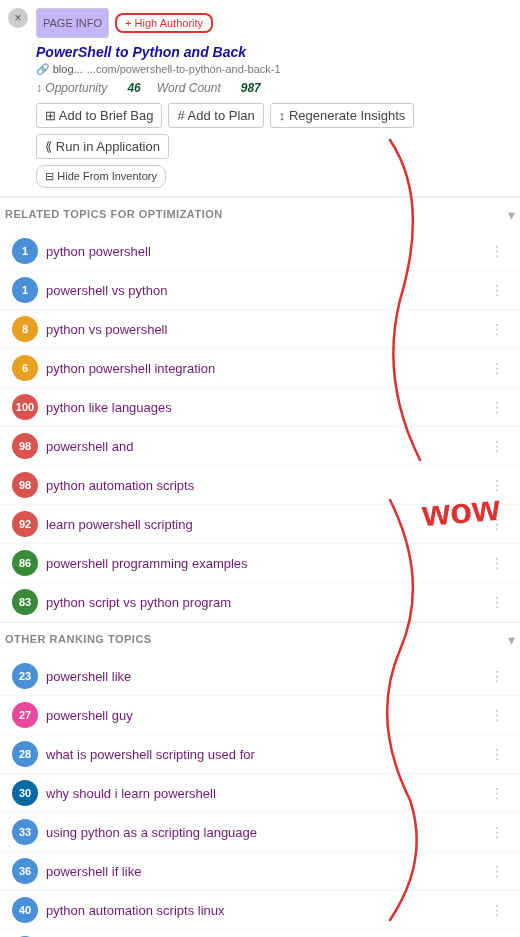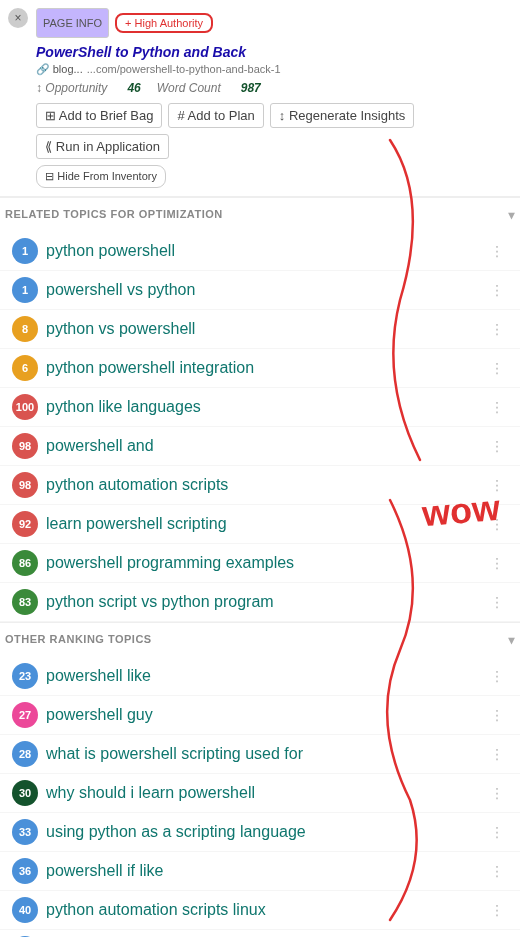--- a/index.html
+++ b/index.html
@@ -180,22 +180,22 @@
       align-items: center;
       justify-content: center;
       font-size: 11px;
       font-weight: bold;
       color: #fff;
       flex-shrink: 0;
     }
 
     .topic-text {
       flex: 1;
-      font-size: 16px;
-      color: #0f766e;
+      font-size: 13px;
+      color: #701a75;
     }
 
     .topic-menu {
       color: #bbb;
       cursor: pointer;
       font-size: 14px;
       padding: 2px 4px;
     }
 
     
@@ -337,21 +337,21 @@
       <div class="score-badge" style="background: #ec4899;">27</div>
       <span class="topic-text">powershell guy</span>
       <span class="topic-menu">⋮</span>
     </div>
     <div class="topic-item">
       <div class="score-badge" style="background: rgb(74, 144, 217);">28</div>
       <span class="topic-text">what is powershell scripting used for</span>
       <span class="topic-menu">⋮</span>
     </div>
     <div class="topic-item">
-      <div class="score-badge" style="background: #14532d;">30</div>
+      <div class="score-badge" style="background: #0369a1;">30</div>
       <span class="topic-text">why should i learn powershell</span>
       <span class="topic-menu">⋮</span>
     </div>
     <div class="topic-item">
       <div class="score-badge" style="background: rgb(74, 144, 217);">33</div>
       <span class="topic-text">using python as a scripting language</span>
       <span class="topic-menu">⋮</span>
     </div>
     <div class="topic-item">
       <div class="score-badge" style="background: rgb(74, 144, 217);">36</div>

